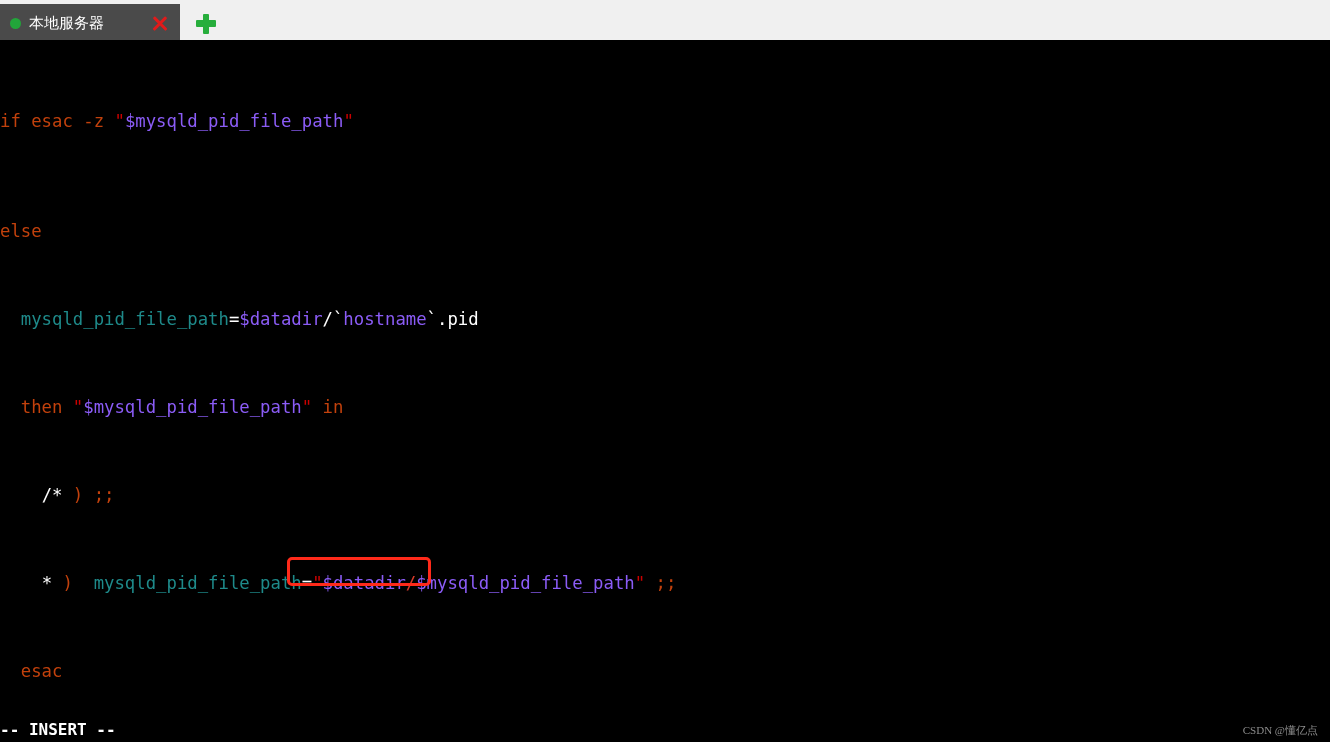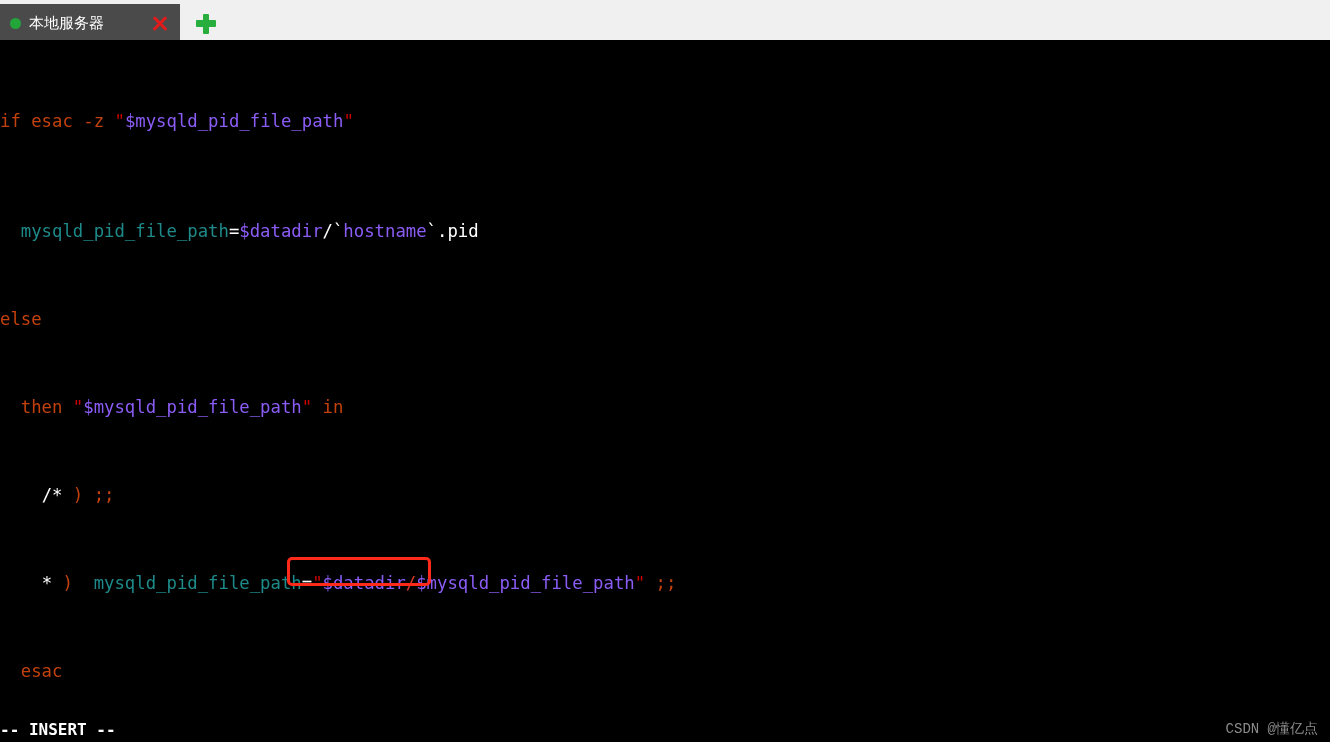--- a/index.html
+++ b/index.html
@@ -106,22 +106,22 @@
     position: absolute;
     left: 287px; top: 517px;
     width: 144px; height: 29px;
     border: 3.5px solid #ff2a1a;
     border-radius: 5px;
     pointer-events: none;
   }
 
   #watermark {
     position: absolute; right: 12px; bottom: 4px;
-    color: #8c8c8c; font-size: 14px;
-    font-family: Liberation Mono, monospace;
+    color: #8c8c8c; font-size: 11px;
+    font-family: Liberation Serif, serif;
     margin-left: 40px;
   }
 </style>
 </head>
 <body>
 
 <div id="tabbar">
   <div class="tab">
     <span class="tab-dot"></span>
     <span class="tab-title">本地服务器</span>
@@ -132,24 +132,24 @@
   </div>
 </div>
 
 <div id="terminal">
 
   <div id="screen">
 
     <div class="row"><span class="c-stmt">if</span><span class="c-default"> </span><span class="c-stmt">esac</span><span class="c-default"> </span><span class="c-stmt">-z</span><span class="c-default"> </span><span class="c-string">"</span><span class="c-ident">$mysqld_pid_file_path</span><span class="c-string">"</span></div>
 
 
+    <div class="row"><span class="c-stmt">else</span></div>
+
     <div class="row"><span class="c-default">  </span><span class="c-func">mysqld_pid_file_path</span><span class="c-white">=</span><span class="c-ident">$datadir</span><span class="c-white">/`</span><span class="c-ident">hostname</span><span class="c-white">`.pid</span></div>
 
-    <div class="row"><span class="c-stmt">else</span></div>
-
     <div class="row"><span class="c-default">  </span><span class="c-stmt">then</span><span class="c-default"> </span><span class="c-string">"</span><span class="c-ident">$mysqld_pid_file_path</span><span class="c-string">"</span><span class="c-default"> </span><span class="c-stmt">in</span></div>
 
     <div class="row"><span class="c-default">    </span><span class="c-white">/</span><span class="c-white">*</span><span class="c-default"> </span><span class="c-stmt">)</span><span class="c-default"> </span><span class="c-stmt">;;</span></div>
 
     <div class="row"><span class="c-default">    </span><span class="c-white">*</span><span class="c-default"> </span><span class="c-stmt">)</span><span class="c-default">  </span><span class="c-func">mysqld_pid_file_path</span><span class="c-white">=</span><span class="c-string">"</span><span class="c-ident">$datadir</span><span class="c-spec">/</span><span class="c-ident">$mysqld_pid_file_path</span><span class="c-string">"</span><span class="c-default"> </span><span class="c-stmt">;;</span></div>
 
     <div class="row"><span class="c-default">  </span><span class="c-stmt">esac</span></div>
 
     
 

